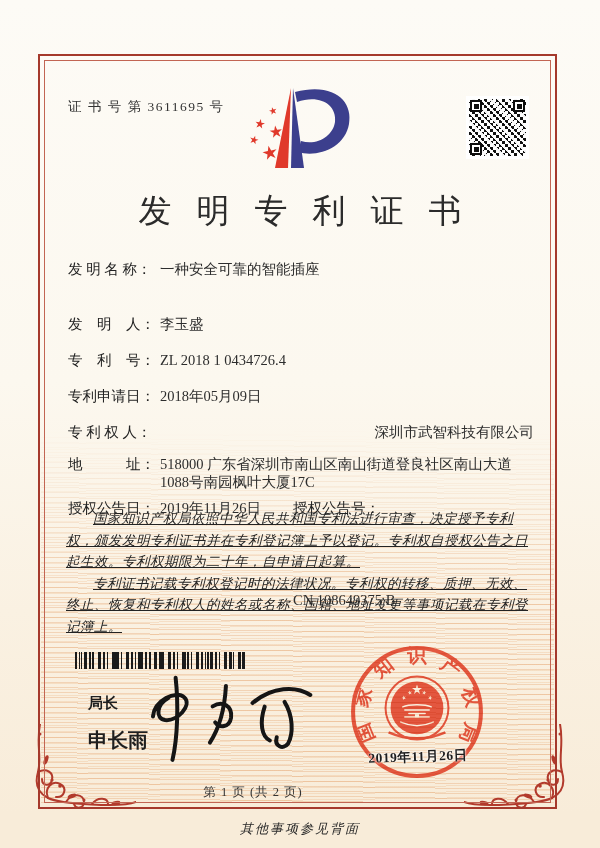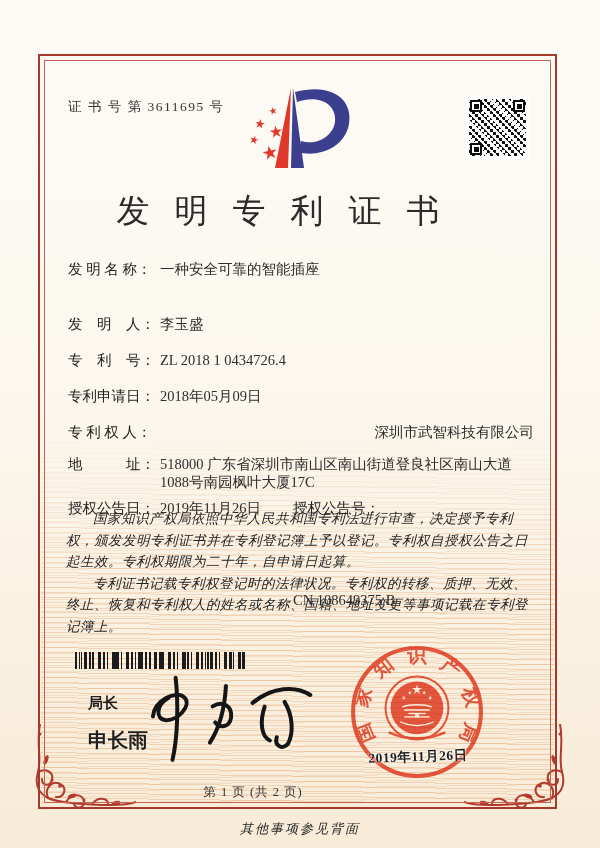--- a/index.html
+++ b/index.html
@@ -27,29 +27,29 @@
     left:469px;top:99px;width:57px;height:57px;z-index:4;background:#fff;
     background-image:
       repeating-linear-gradient(45deg, rgba(255,255,255,.95) 0 2px, rgba(0,0,0,0) 2px 6px),
       repeating-conic-gradient(#111 0% 25%, #fff 25% 50%);
     background-size:auto,6px 6px;
     outline:3px solid #fff;
   }
   .finder{position:absolute;width:12px;height:12px;border:2.5px solid #0d0d0d;background:#fff;box-sizing:border-box;}
   .finder::after{content:"";position:absolute;inset:1.5px;background:#0d0d0d;}
   .f-tl{left:1px;top:1px;} .f-tr{right:1px;top:1px;} .f-bl{left:1px;bottom:1px;}
-  .title{left:0;top:189px;width:556px;text-align:center;font-size:33px;letter-spacing:25px;text-indent:25px;color:#2b2b2b;z-index:4;}
+  .title{left:0;top:189px;width:600px;text-align:center;font-size:33px;letter-spacing:25px;text-indent:25px;color:#2b2b2b;z-index:4;}
   .fields{left:68px;top:260px;width:466px;z-index:4;font-size:14.5px;line-height:18px;}
   .frow{display:flex;align-items:flex-start;}
   .flabel{flex:0 0 92px;white-space:nowrap;color:#222;}
   .fvalue{max-width:362px;color:#2d2d2d;}
   .mb-a{margin-bottom:37px;} .mb-b{margin-bottom:18px;} .mb-c{margin-bottom:14px;justify-content:space-between;} .mb-d{margin-bottom:8px;}
   .grant-row{position:relative;}
   .grant-second{position:absolute;left:225px;top:0;display:flex;flex-direction:column;}
-  .paras{left:66px;top:508px;width:472px;z-index:4;font-size:13.5px;line-height:21.5px;font-style:italic;color:#232323;}
+  .paras{left:66px;top:508px;width:472px;z-index:4;font-size:13.5px;line-height:21.5px;font-style:italic;color:#232323;text-decoration:underline;}
   .paras p{margin:0;text-indent:2em;letter-spacing:.5px;}
   .barcode{
     left:75px;top:652px;width:170px;height:17px;z-index:4;
     background-image:
       repeating-linear-gradient(90deg,#1b1b1b 0 2px,rgba(0,0,0,0) 2px 4px,#1b1b1b 4px 5px,rgba(0,0,0,0) 5px 9px,#1b1b1b 9px 12px,rgba(0,0,0,0) 12px 14px),
       repeating-linear-gradient(90deg,rgba(0,0,0,0) 0 6px,#1b1b1b 6px 7px,rgba(0,0,0,0) 7px 17px,#1b1b1b 17px 19px,rgba(0,0,0,0) 19px 23px);
   }
   .commissioner-title{left:88px;top:694px;font-size:15px;font-weight:600;font-family:"Liberation Sans","DejaVu Sans",sans-serif;color:#1f1f1f;z-index:4;}
   .commissioner-name{left:88px;top:727px;font-size:20px;font-weight:600;font-family:"Liberation Sans","DejaVu Sans",sans-serif;color:#1f1f1f;z-index:4;text-align:center;}
   .signature{left:125px;top:662px;z-index:4;transform:rotate(-2deg);}

